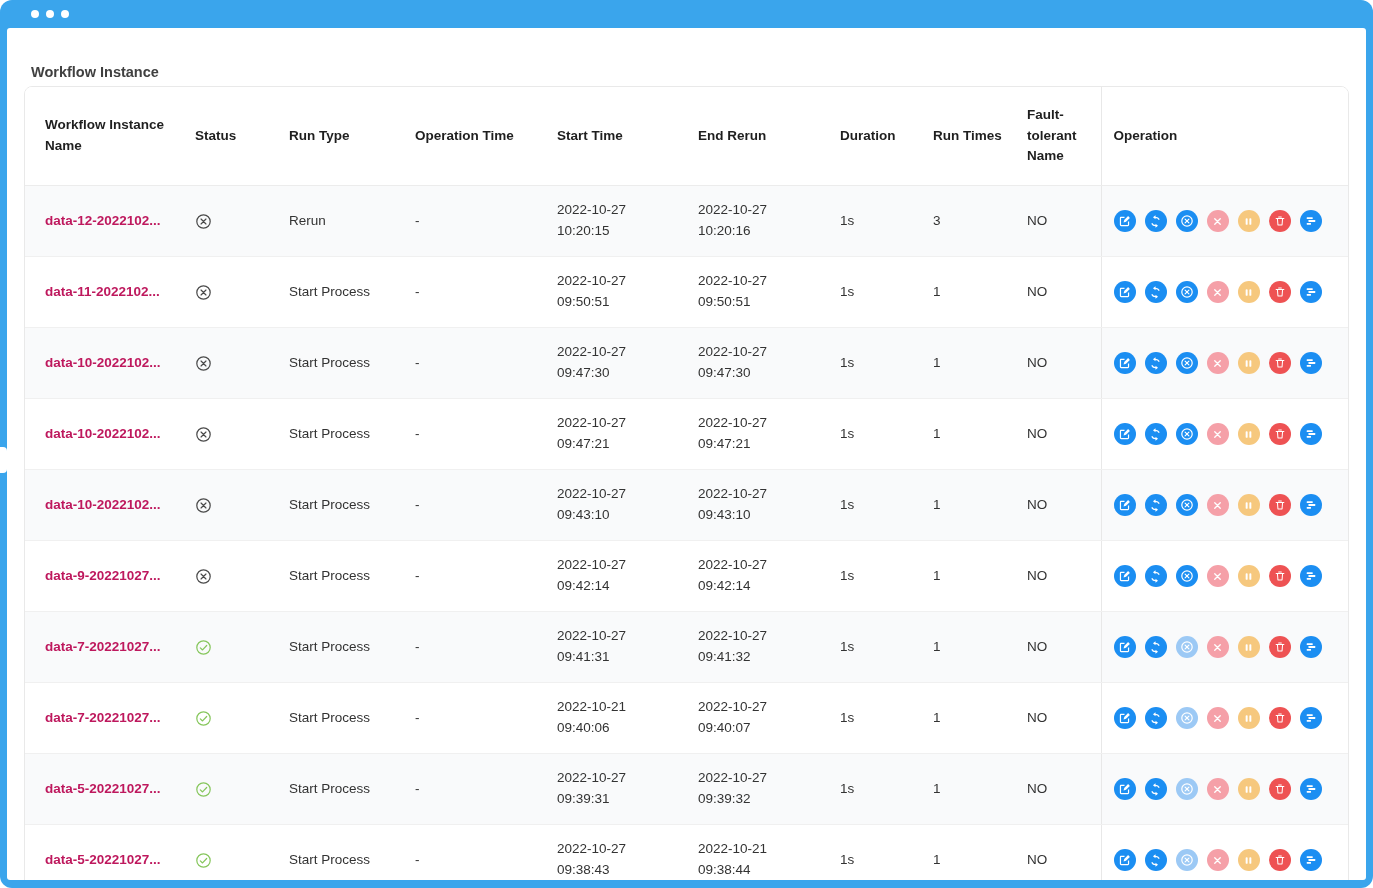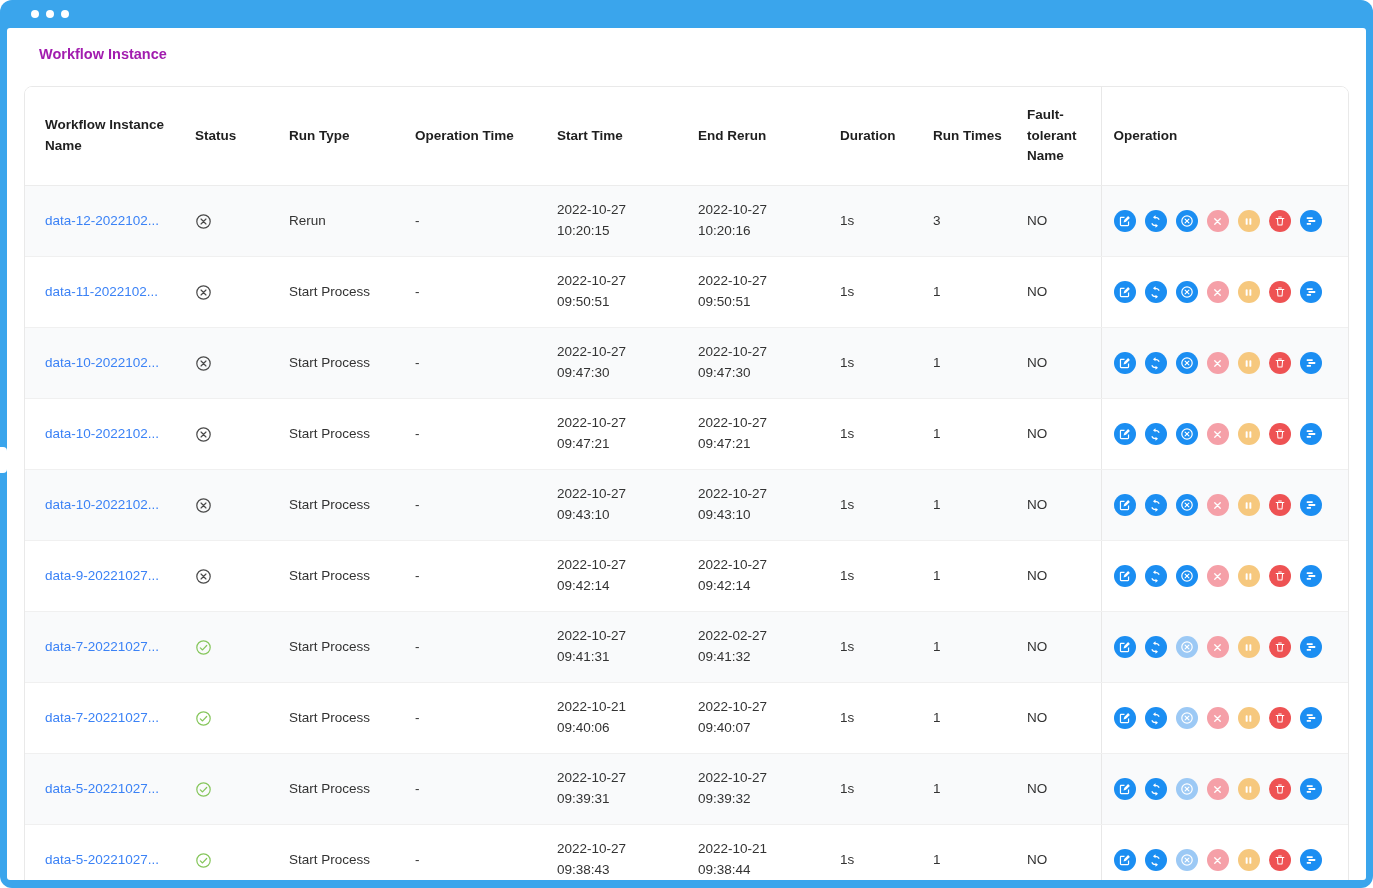--- a/index.html
+++ b/index.html
@@ -2,29 +2,29 @@
 <html><head>
 <meta charset="utf-8">
 <style>
   html,body{margin:0;padding:0;background:#ffffff;}
   body{font-family:"Liberation Sans",sans-serif;-webkit-font-smoothing:antialiased;}
   .window{position:relative;width:1373px;height:888px;background:#3aa5ec;border-radius:12px;overflow:hidden;}
   .titlebar{height:28px;display:flex;align-items:center;gap:7px;padding-left:31px;}
   .dot{width:8px;height:8px;border-radius:50%;background:#ffffff;}
   .drawer-handle{position:absolute;left:0;top:447px;width:7px;height:26px;background:#ffffff;border-radius:0 4px 4px 0;}
   .content{position:absolute;top:28px;left:7px;right:7px;bottom:8px;background:#ffffff;border-radius:3px;overflow:hidden;}
-  .page-header{height:52px;display:flex;align-items:center;padding:0 32px;font-size:14.5px;font-weight:700;color:#a21caf;}
+  .page-header{height:52px;display:flex;align-items:flex-end;padding:0 24px;font-size:14.5px;font-weight:700;color:#404040;}
   .card{position:relative;margin:6px 17px 0;border:1px solid #e9e9e9;border-radius:8px;overflow:hidden;background:#fff;}
   table{width:100%;border-collapse:collapse;table-layout:fixed;font-size:13.5px;color:#333;}
   th{height:82px;text-align:left;vertical-align:middle;padding:8px 12px;font-weight:700;color:#1f1f1f;border-bottom:1px solid #ececec;background:#fff;line-height:1.55;}
   td{height:58px;padding:6px 12px;border-bottom:1px solid #f0f0f0;vertical-align:middle;line-height:1.55;}
   tbody tr:nth-child(odd){background:#f9fafb;}
   th:first-child,td:first-child{padding-left:20px;}
   .op-col{border-left:1px solid #e8e8e8;}
-  .name-link{color:#3b82f6;text-decoration:none;cursor:pointer;font-weight:400;}
+  .name-link{color:#be185d;text-decoration:none;cursor:pointer;font-weight:700;}
   .time-wrap{max-width:100px;}
   .ops{display:flex;gap:9px;align-items:center;}
   .op-btn{width:22px;height:22px;border-radius:50%;display:inline-flex;align-items:center;justify-content:center;cursor:pointer;flex:0 0 auto;}
   .op-btn svg{display:block;}
   .status-icon svg{display:block;}
 </style>
 </head>
 <body>
 
 <div class="window">
@@ -452,21 +452,21 @@
               <td><span class="status-icon"><svg width="17" height="17" viewBox="0 0 16 16">
                     <circle cx="8" cy="8" r="6.3" fill="none" stroke="#86c65c" stroke-width="1.15"></circle>
                     <path d="M5 8.3l2.1 2L11 6.1" fill="none" stroke="#86c65c" stroke-width="1.15" stroke-linecap="round" stroke-linejoin="round"></path>
                   </svg></span></td>
               <td>Start Process</td>
               <td>-</td>
               <td>
                 <div class="time-wrap">2022-10-27 09:41:31</div>
               </td>
               <td>
-                <div class="time-wrap">2022-02-27 09:41:32</div>
+                <div class="time-wrap">2022-10-27 09:41:32</div>
               </td>
               <td>1s</td>
               <td>1</td>
               <td>NO</td>
               <td class="op-col">
                 <div class="ops">
                   <span class="op-btn" style="background: rgb(27, 142, 242);">
                     <svg width="13" height="13" viewBox="0 0 14 14">
                       <path d="M2 3.4C2 2.6 2.6 2 3.4 2H7v1.3H3.3v7.4h7.4V7H12v3.6c0 .8-.6 1.4-1.4 1.4H3.4C2.6 12 2 11.4 2 10.6V3.4z" fill="#fff"></path>
                       <path d="M6 8l.7-2.6L10.9 1.2l1.9 1.9-4.2 4.2L6 8z" fill="#fff"></path>

